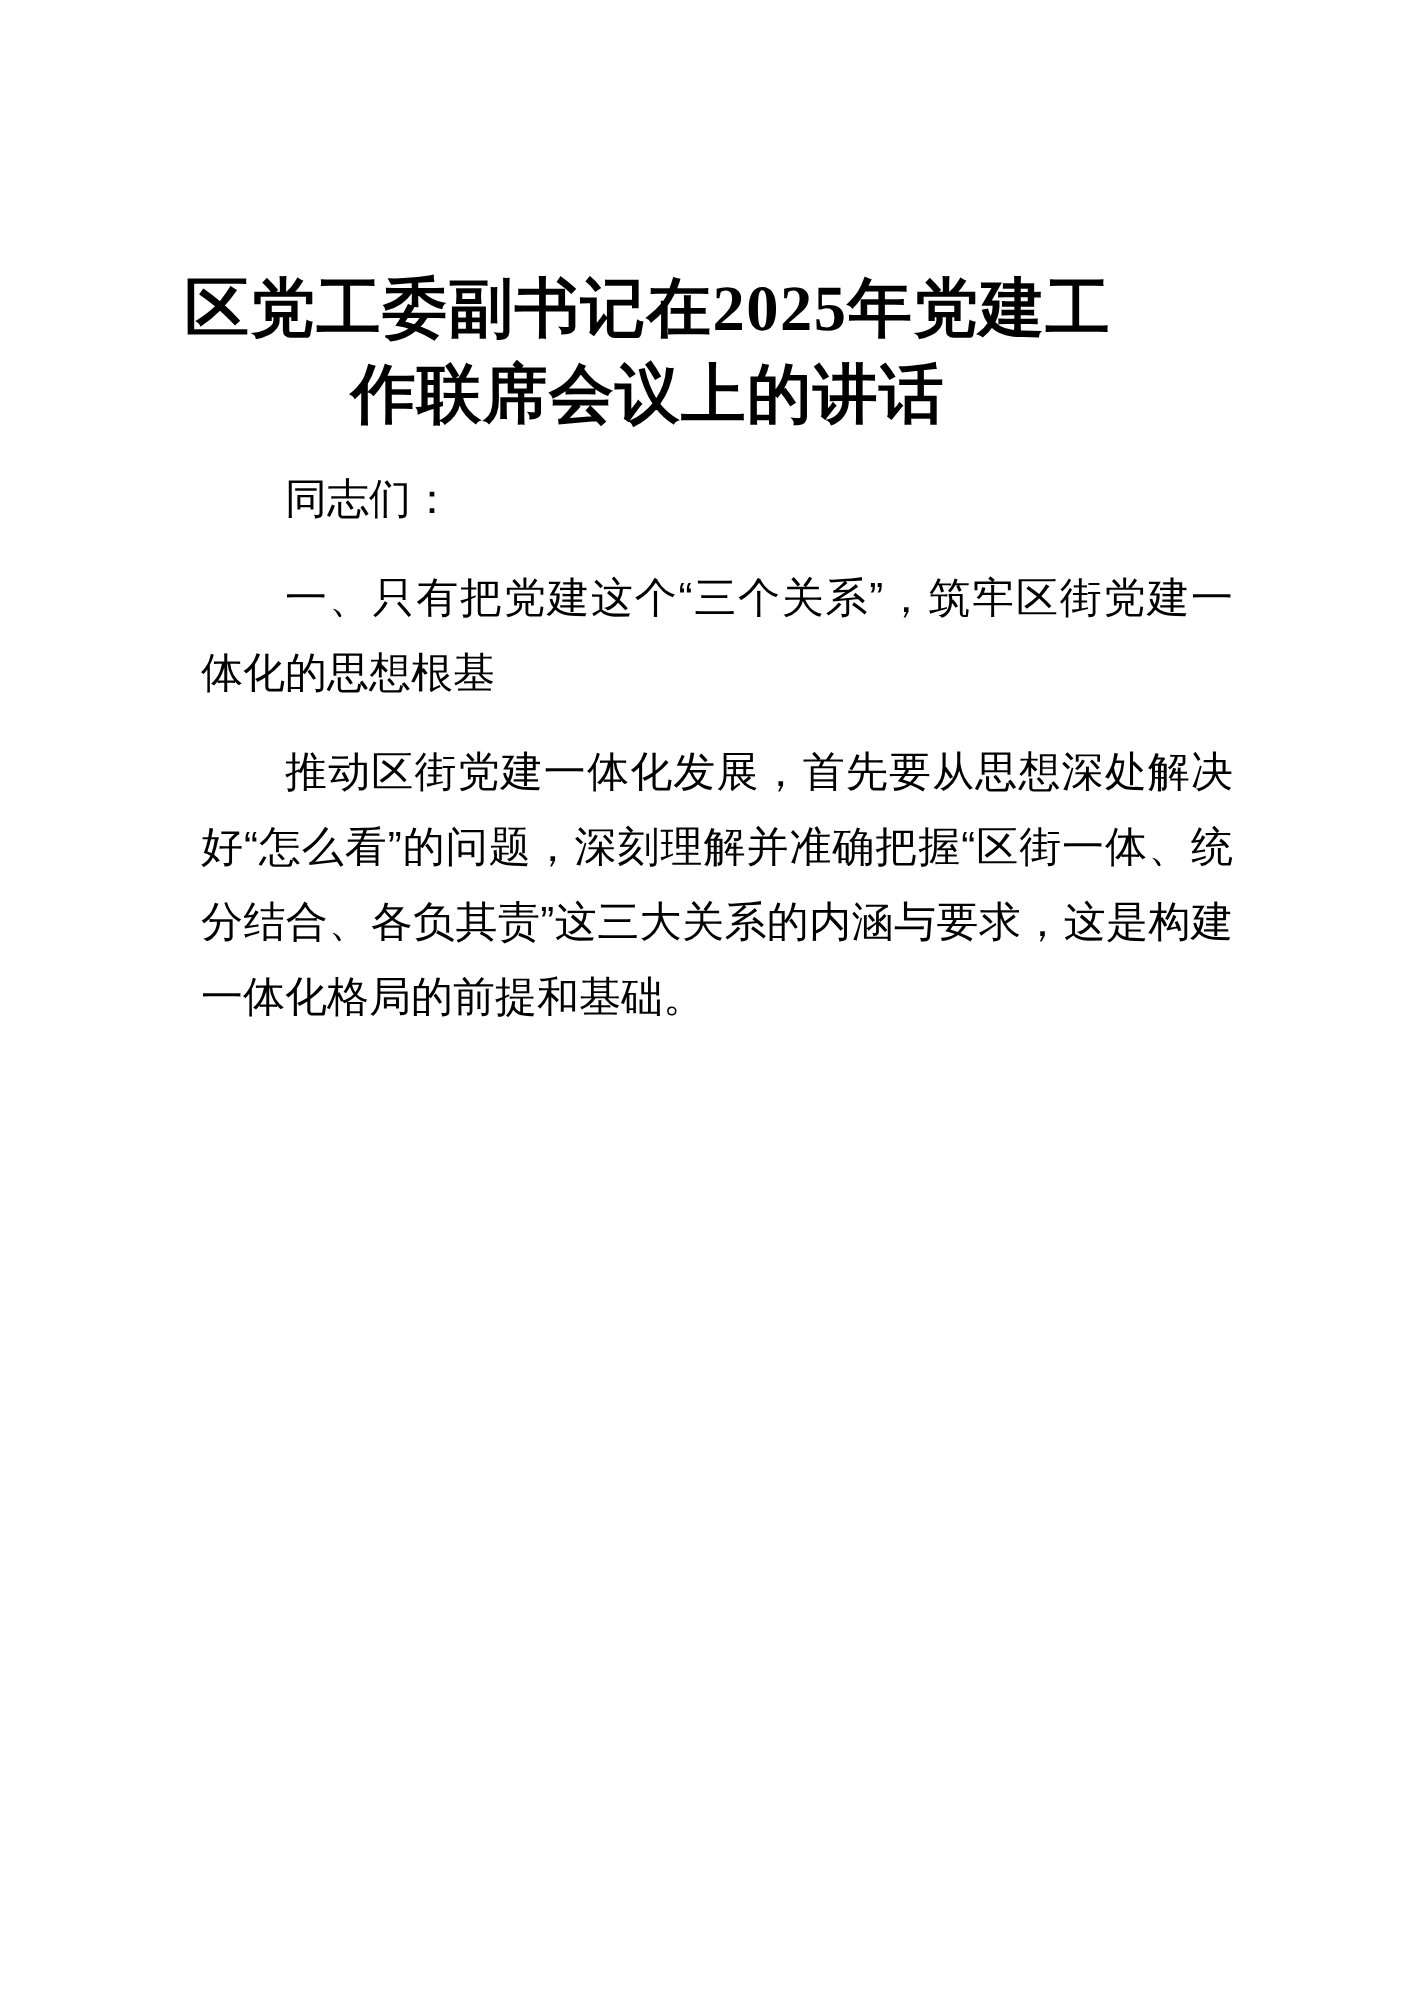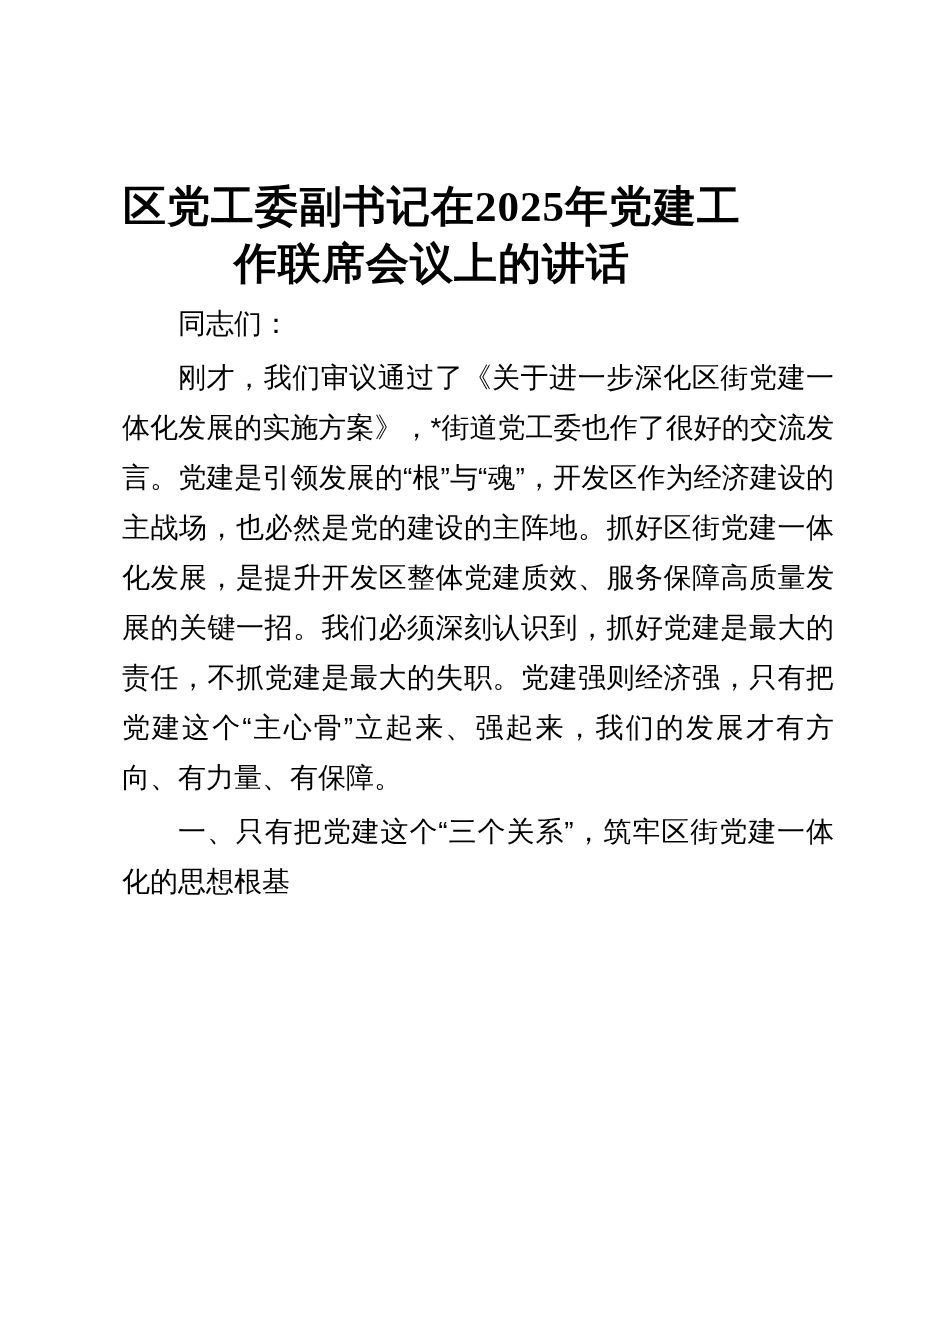--- a/index.html
+++ b/index.html
@@ -34,36 +34,36 @@
   }
   .doc-body {
     margin: 7px 0 0 118px;
     width: 720px;
     font-size: 28px;
     line-height: 50px;
     text-align: justify;
     color: #000000;
   }
   .doc-body p {
-    margin: 4px;
+    margin: 16px;
     padding: 0;
     text-indent: 2em;
     word-break: break-all;
   }
 </style>
 </head>
 <body>
 
 <div class="page">
 
   <h1 class="doc-title">区党工委副书记在2025年党建工作联席会议上的讲话</h1>
 
   <div class="doc-body">
     <p>同志们：</p>
 
-    <p>刚才，我们审议通过了《关于进一步深化区街党建一体化发展的实施方案》，*街道党工委也作了很好的交流发言。党建是引领发展的“根”与“魂”，开发区作为经济建设的主战场，也必然是党的建设的主阵地。抓好区街党建一体化发展，是提升开发区整体党建质效、服务保障高质量发展的关键一招。我们必须深刻认识到，抓好党建是最大的责任，不抓党建是最大的失职。党建强则经济强，只有把党建这个“主心骨”立起来、强起来，我们的发展才有方向、有力量、有保障。</p>
 
     <p>一、只有把党建这个“三个关系”，筑牢区街党建一体化的思想根基</p>
 
+    <p>推动区街党建一体化发展，首先要从思想深处解决好“怎么看”的问题，深刻理解并准确把握“区街一体、统分结合、各负其责”这三大关系的内涵与要求，这是构建一体化格局的前提和基础。</p>
 
   </div>
 
 </div>
 
 </body></html>

